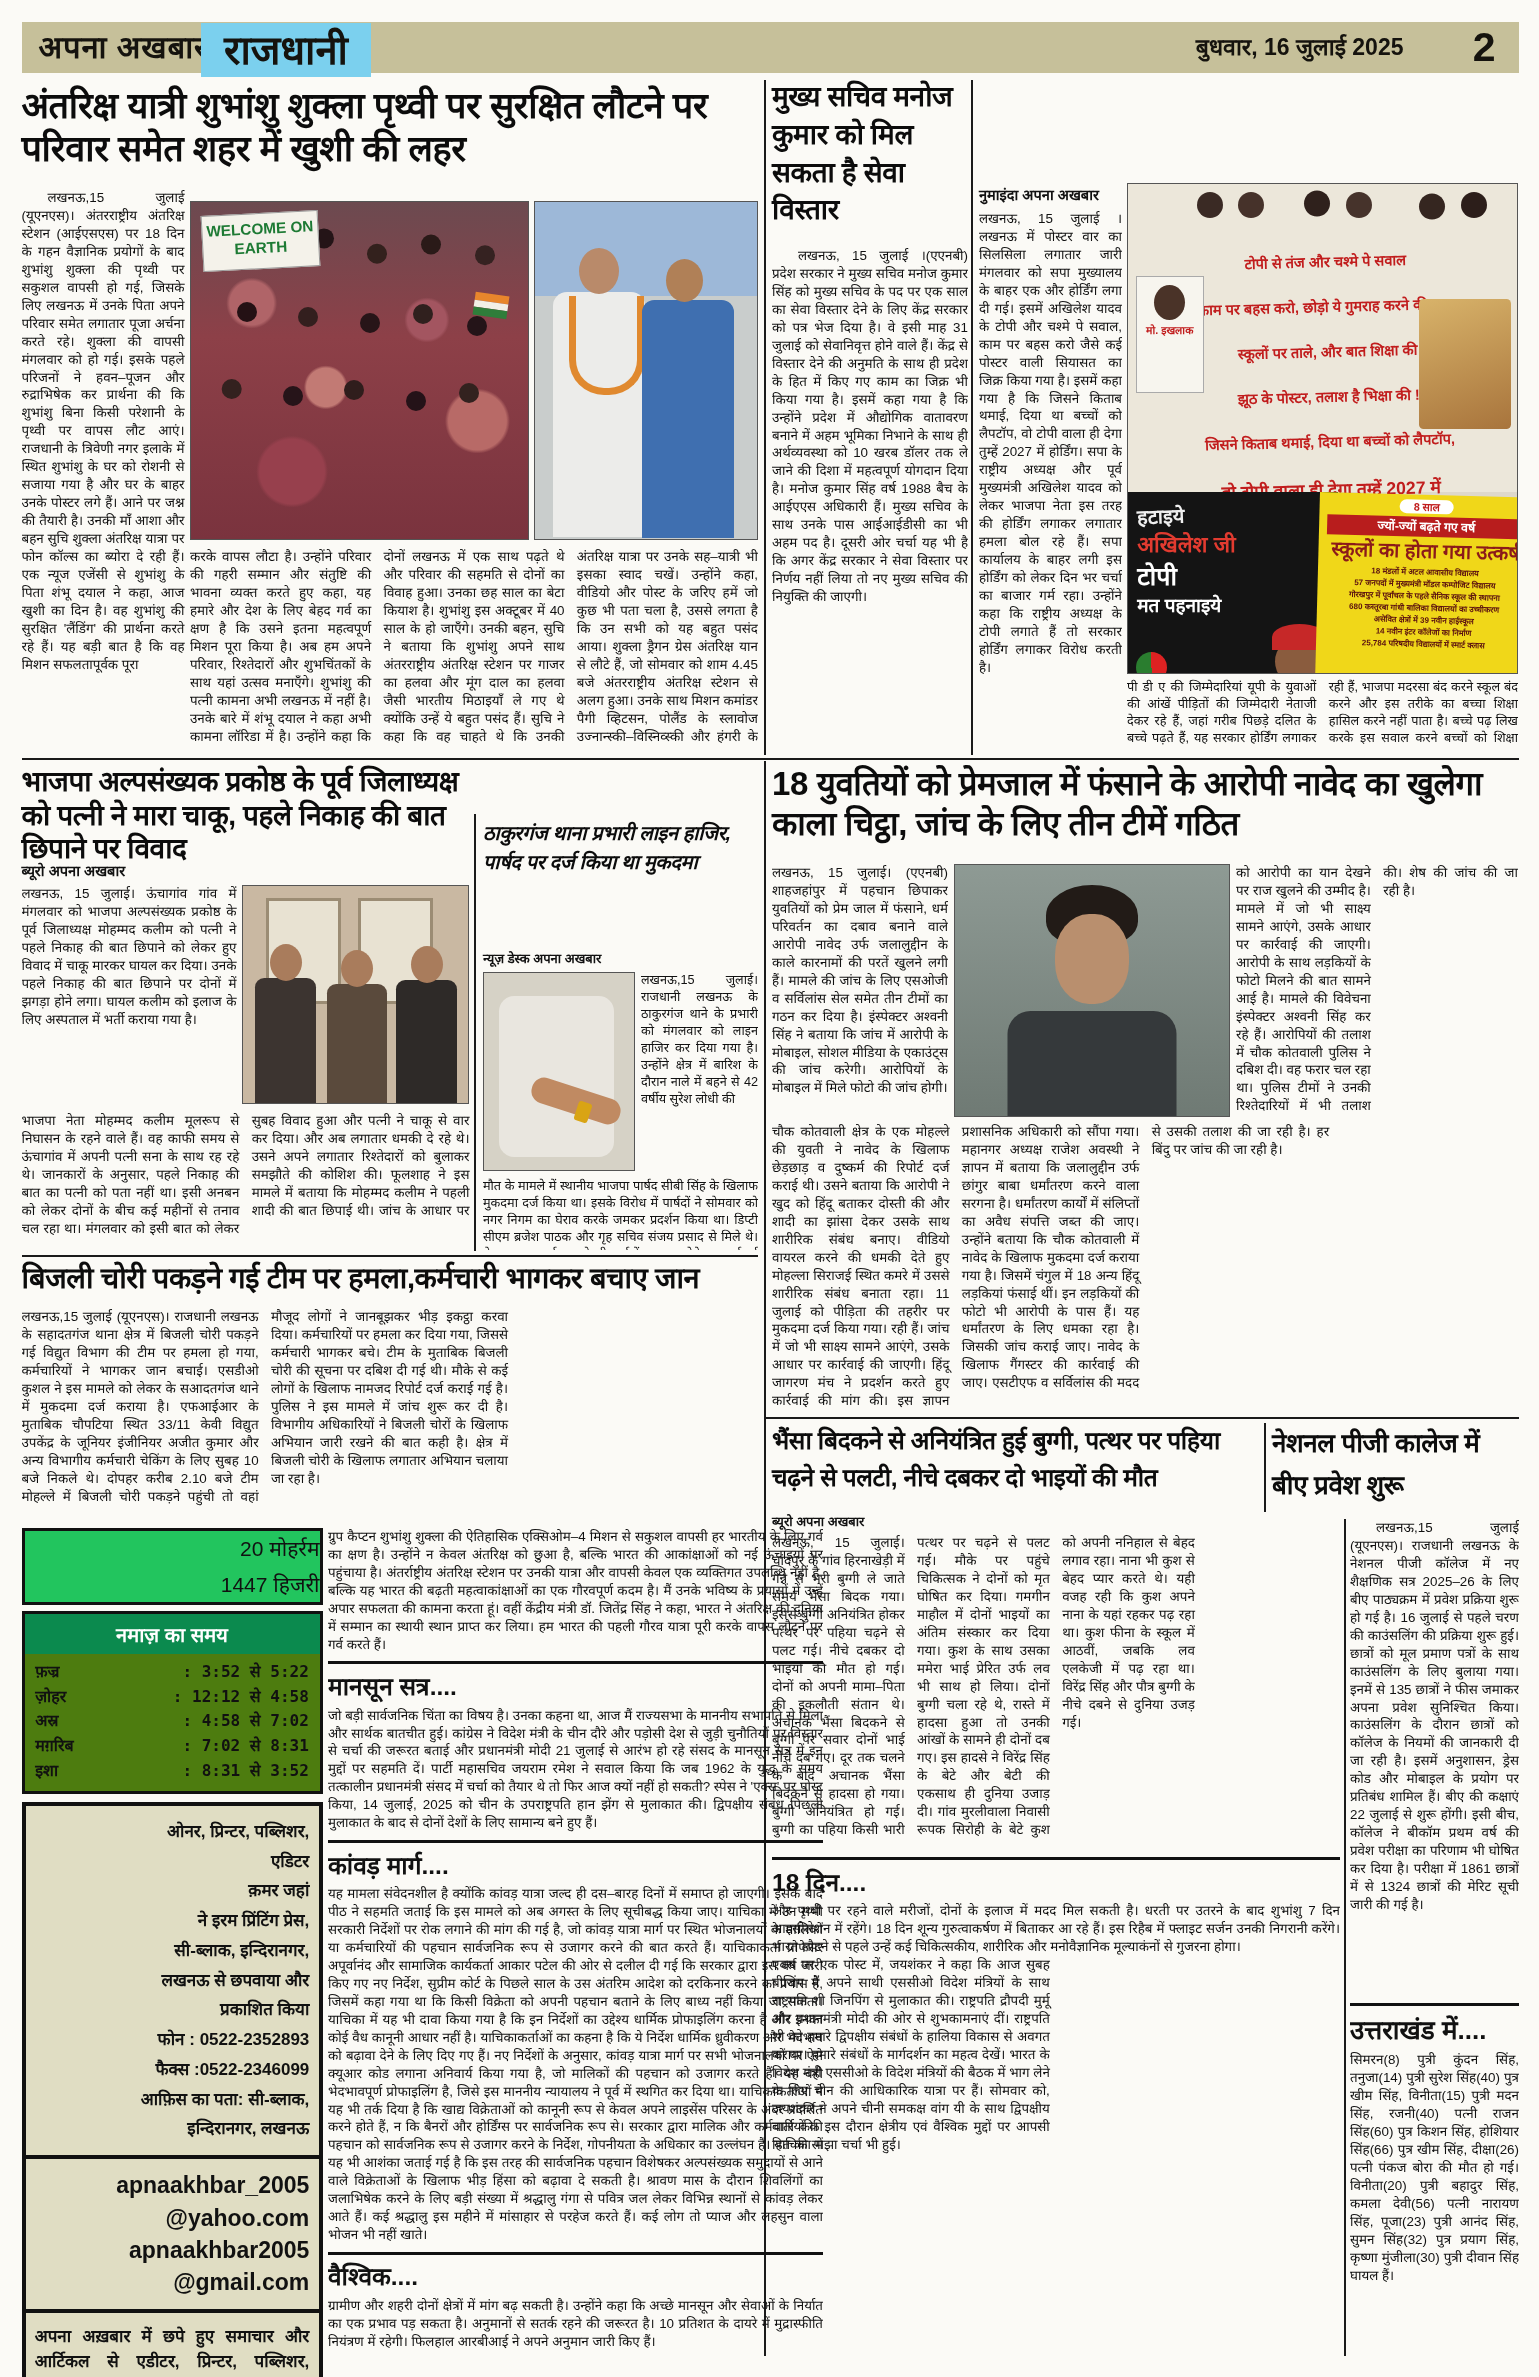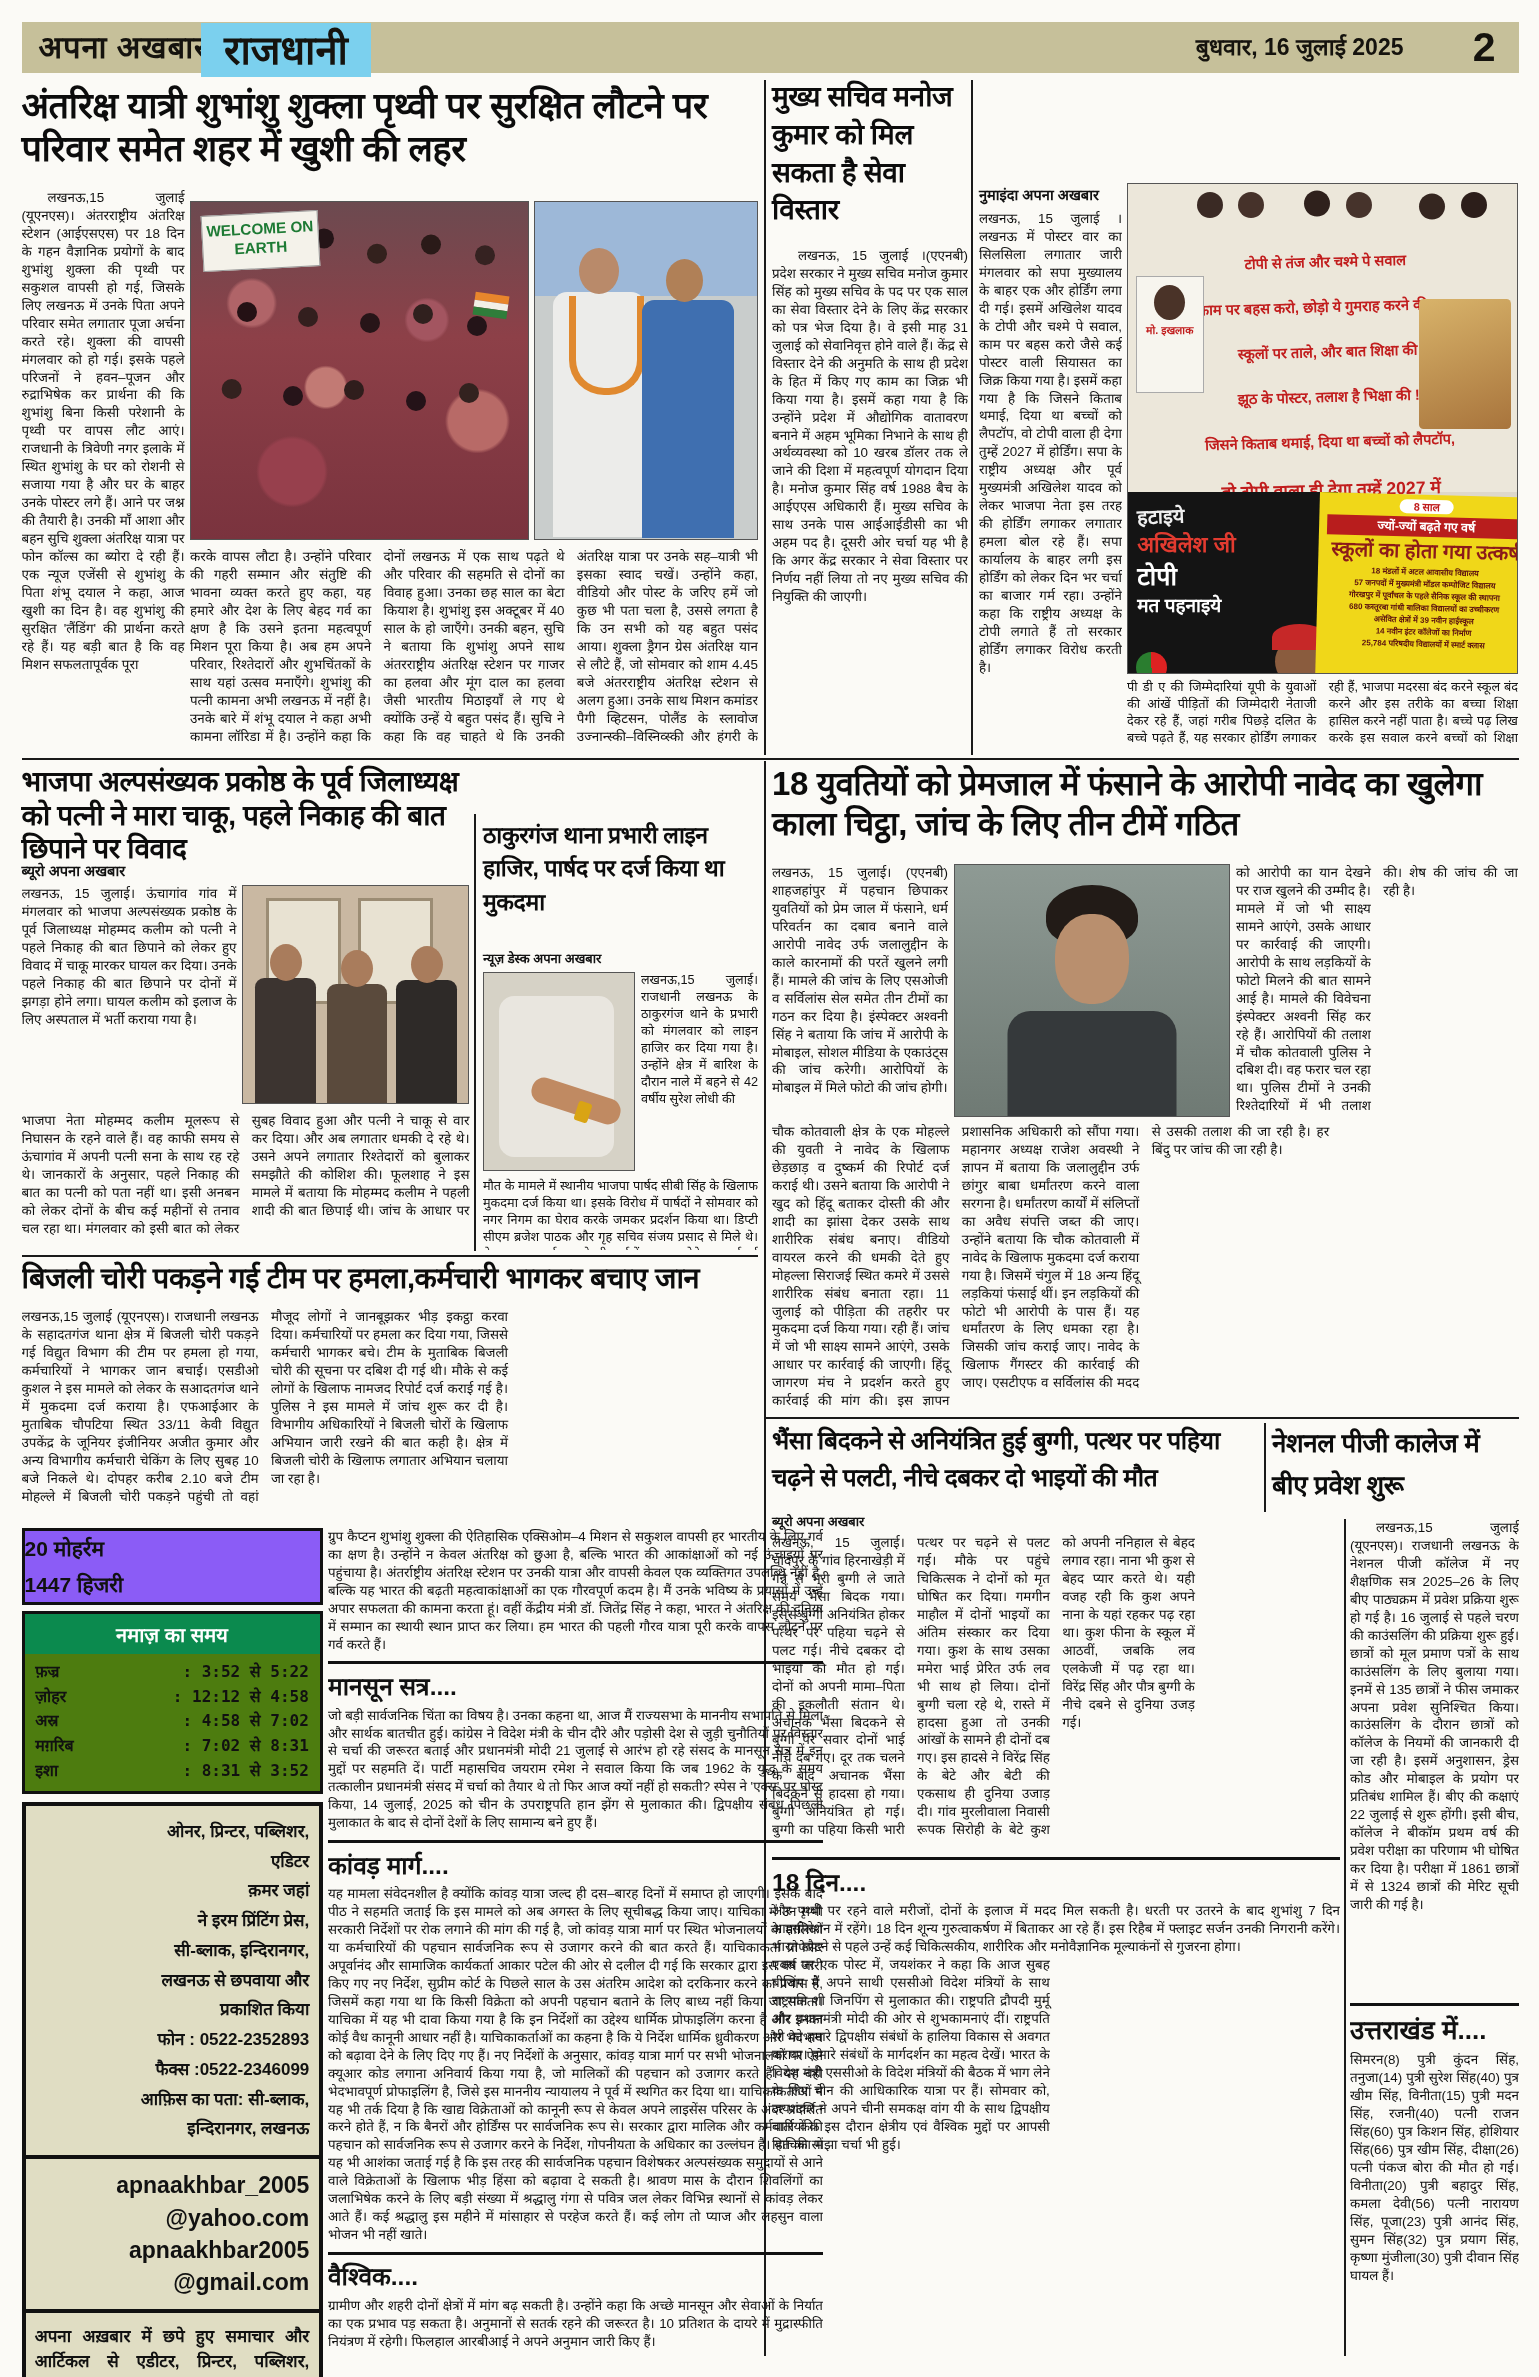--- a/index.html
+++ b/index.html
@@ -18,21 +18,21 @@
   .bt{font-size:13.4px;line-height:1.34;text-align:justify;overflow:hidden;white-space:pre-line;}
   .bt.indent{text-indent:26px;}
   .cols2{column-count:2;column-gap:12.3px;column-fill:auto;}
   .cols3{column-count:3;column-gap:12.3px;column-fill:auto;}
   .cols4{column-count:4;column-gap:12.3px;column-fill:auto;}
   .vrule{width:1.5px;background:#1a1a1a;}
   .hrule{height:2.3px;background:#1a1a1a;}
   .sec-title{font-weight:900;font-size:24.5px;border-top:3.1px solid #111;padding-top:4.6px;margin-top:7.7px;margin-bottom:4.6px;}
   .sec-body{font-size:13.4px;line-height:1.34;text-align:justify;white-space:pre-line;}
   
-  .hijri{background:#8b5cf6;border:3.8px solid #111;text-align:left;font-weight:700;font-size:21px;line-height:1.7;}
+  .hijri{background:#22c55e;border:3.8px solid #111;text-align:right;font-weight:400;font-size:21px;line-height:1.7;}
   .namaz{border:3.8px solid #111;}
   .namaz-head{background:#0b8a4e;color:#fff;font-weight:900;font-size:20px;text-align:center;padding:6.1px 0;}
   .namaz-table{background:#4d7c0f;padding:6.1px 10.7px 7.7px;}
   .namaz-row{display:flex;justify-content:space-between;font-size:16px;font-weight:600;line-height:1.55;font-family:"DejaVu Sans Mono","Liberation Mono",monospace;}
   .infostack{border:4.6px solid #111;background:#e0ddc3;}
   .infocell{border-top:4.6px solid #111;padding:10.7px 9.2px;text-align:right;}
   .infocell:first-child{border-top:none;}
   .pub-lines{font-size:17px;font-weight:700;line-height:1.75;white-space:pre-line;}
   .emails{font-size:23px;font-weight:800;line-height:1.4;white-space:pre-line;font-family:"Liberation Sans",sans-serif;}
   .disc{font-size:17px;font-weight:700;text-align:justify;line-height:1.5;}
@@ -190,21 +190,21 @@
     <div class="fig" style="left:84px;top:98px;width:60px;height:121px;background:#5a4a3c;">
         <div class="head"></div>
       </div>
     <div class="fig" style="left:153px;top:94px;width:61px;height:126px;background:#2e2a28;">
         <div class="head"></div>
       </div>
   </div>
   <div class="abs bt cols2" style="left:21.5px;top:1112px;width:448px;height:138px;">भाजपा नेता मोहम्मद कलीम मूलरूप से निघासन के रहने वाले हैं। वह काफी समय से ऊंचागांव में अपनी पत्नी सना के साथ रह रहे थे। जानकारों के अनुसार, पहले निकाह की बात का पत्नी को पता नहीं था। इसी अनबन को लेकर दोनों के बीच कई महीनों से तनाव चल रहा था। मंगलवार को इसी बात को लेकर सुबह विवाद हुआ और पत्नी ने चाकू से वार कर दिया। और अब लगातार धमकी दे रहे थे। उसने अपने लगातार रिश्तेदारों को बुलाकर समझौते की कोशिश की। फूलशाह ने इस मामले में बताया कि मोहम्मद कलीम ने पहली शादी की बात छिपाई थी। जांच के आधार पर कार्रवाई की जाएगी। पुलिस ने दोनों पक्षों के बयान दर्ज कर जांच शुरू कर दी है।</div>
 
   <div class="abs vrule" style="left:474px;top:814px;height:437px;"></div>
-  <div class="abs hl" style="left:483px;top:819px;width:275px;font-size:23px;line-height:1.45;">ठाकुरगंज थाना प्रभारी लाइन हाजिर, पार्षद पर दर्ज किया था मुकदमा</div>
+  <div class="abs hl" style="left:483px;top:819px;width:275px;font-size:20px;line-height:1.45;font-style:italic;">ठाकुरगंज थाना प्रभारी लाइन हाजिर, पार्षद पर दर्ज किया था मुकदमा</div>
   <div class="abs byline" style="left:483px;top:949px;width:215px;font-size:13px;">न्यूज़ डेस्क अपना अखबार</div>
   <div class="abs photo tk-photo" style="left:483px;top:972px;width:152px;height:199px;">
     <div class="tk-shirt"></div>
     <div class="tk-arm"></div>
     <div class="tk-watch"></div>
   </div>
   <div class="abs bt" style="left:641px;top:972px;width:117px;height:199px;font-size:12.7px;">लखनऊ,15 जुलाई। राजधानी लखनऊ के ठाकुरगंज थाने के प्रभारी को मंगलवार को लाइन हाजिर कर दिया गया है। उन्होंने क्षेत्र में बारिश के दौरान नाले में बहने से 42 वर्षीय सुरेश लोधी की</div>
   <div class="abs bt" style="left:483px;top:1178px;width:275px;height:72px;font-size:12.7px;">मौत के मामले में स्थानीय भाजपा पार्षद सीबी सिंह के खिलाफ मुकदमा दर्ज किया था। इसके विरोध में पार्षदों ने सोमवार को नगर निगम का घेराव करके जमकर प्रदर्शन किया था। डिप्टी सीएम ब्रजेश पाठक और गृह सचिव संजय प्रसाद से मिले थे। मेयर सुषमा खर्कवाल ने भी पार्षदों का साथ देते हुए कार्रवाई की मांग की थी।</div>
 
   <div class="abs hrule" style="left:21.5px;top:1255px;width:736px;"></div>

